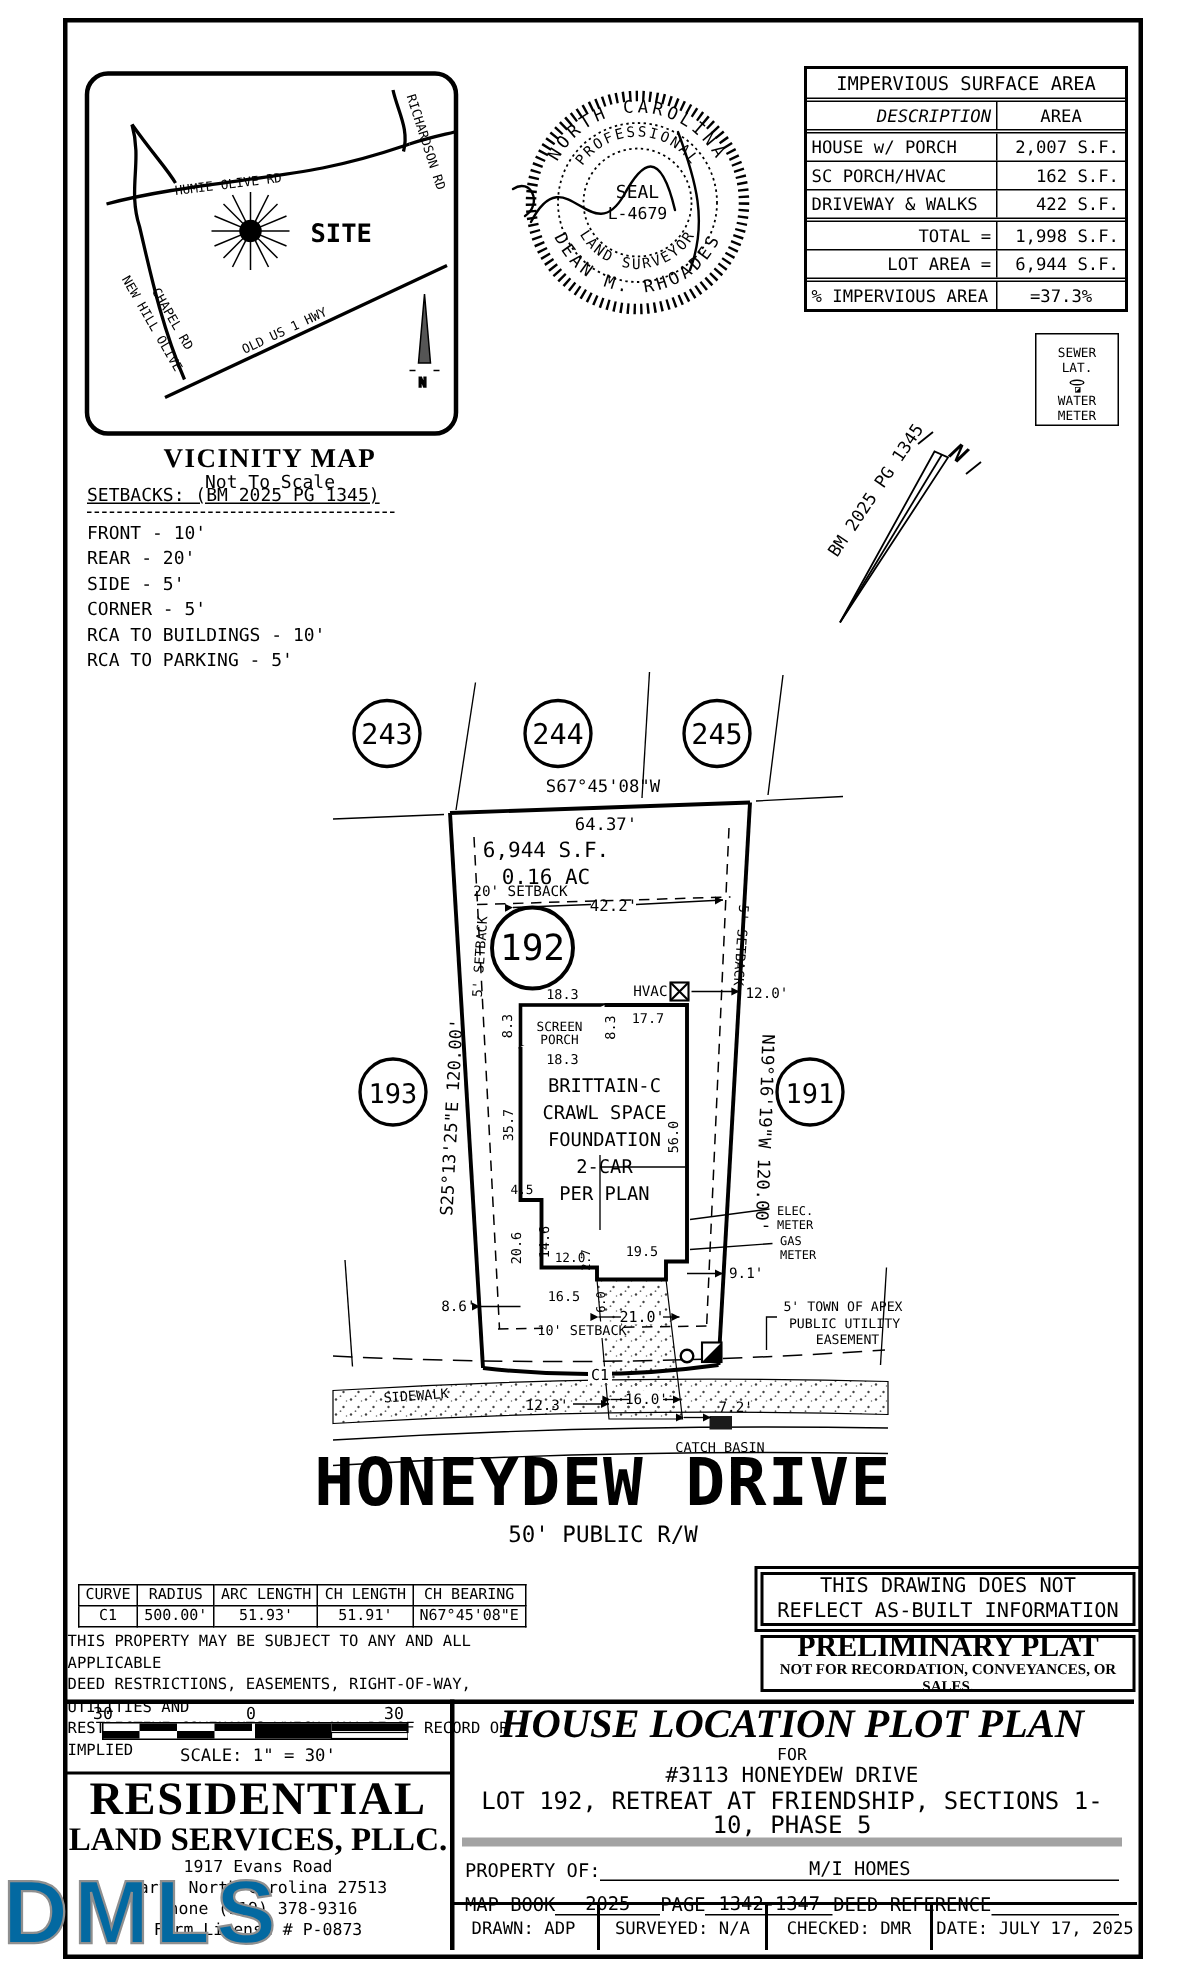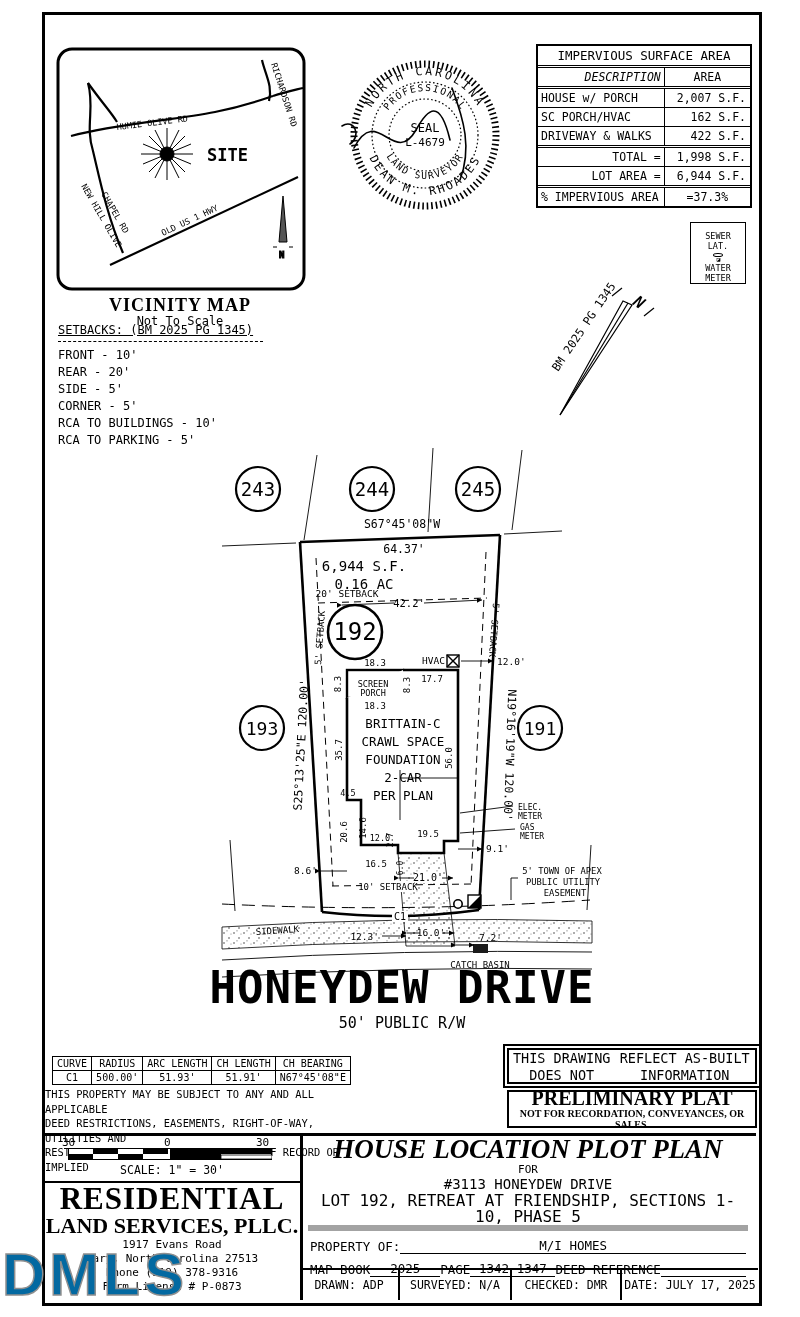--- a/index.html
+++ b/index.html
@@ -29,21 +29,21 @@
   .legend .circ{width:8px;height:8px;border:1.8px solid #000;border-radius:50%;margin:2px 0 1px;}
   
   .setbacks{left:58px;top:322px;font-size:12px;line-height:17px;}
   .setbacks .ttl{text-decoration:underline;margin-bottom:2px;}
   .setbacks .dash{border-top:1.5px dashed #000;width:205px;margin:2px 0 5px;}
   
   .curve-tbl{left:52px;top:1056px;border-collapse:collapse;font-size:10px;}
   .curve-tbl td,.curve-tbl th{border:1.5px solid #000;padding:1px 4px;text-align:center;font-weight:normal;}
   .disclaimer{left:45px;top:1087px;width:315px;font-size:10.4px;line-height:14.5px;}
   .notice1{left:507px;top:1048px;width:250px;height:36px;border:2px solid #000;outline:2px solid #000;outline-offset:2px;
-           display:flex;flex-direction:row;justify-content:center;text-align:center;font-size:13.5px;line-height:17px;box-sizing:border-box;}
+           display:flex;flex-direction:column;justify-content:center;text-align:center;font-size:13.5px;line-height:17px;box-sizing:border-box;}
   .notice2{left:507px;top:1090px;width:250px;height:38px;border:2px solid #000;
            display:flex;flex-direction:column;justify-content:center;text-align:center;box-sizing:border-box;}
   .notice2 .p1{font-family:"Liberation Serif",serif;font-weight:bold;font-size:20px;line-height:20px;}
   .notice2 .p2{font-family:"Liberation Serif",serif;font-weight:bold;font-size:10px;}
   .hline{background:#000;}
   
   .sb-num{font-size:11px;}
   .scale-label{left:72px;top:1163px;width:200px;text-align:center;font-size:11.5px;}
   .firm{left:44px;top:1184px;width:256px;text-align:center;}
   .firm .n1{font-family:"Liberation Serif",serif;font-weight:bold;font-size:31px;line-height:30px;letter-spacing:1px;}

